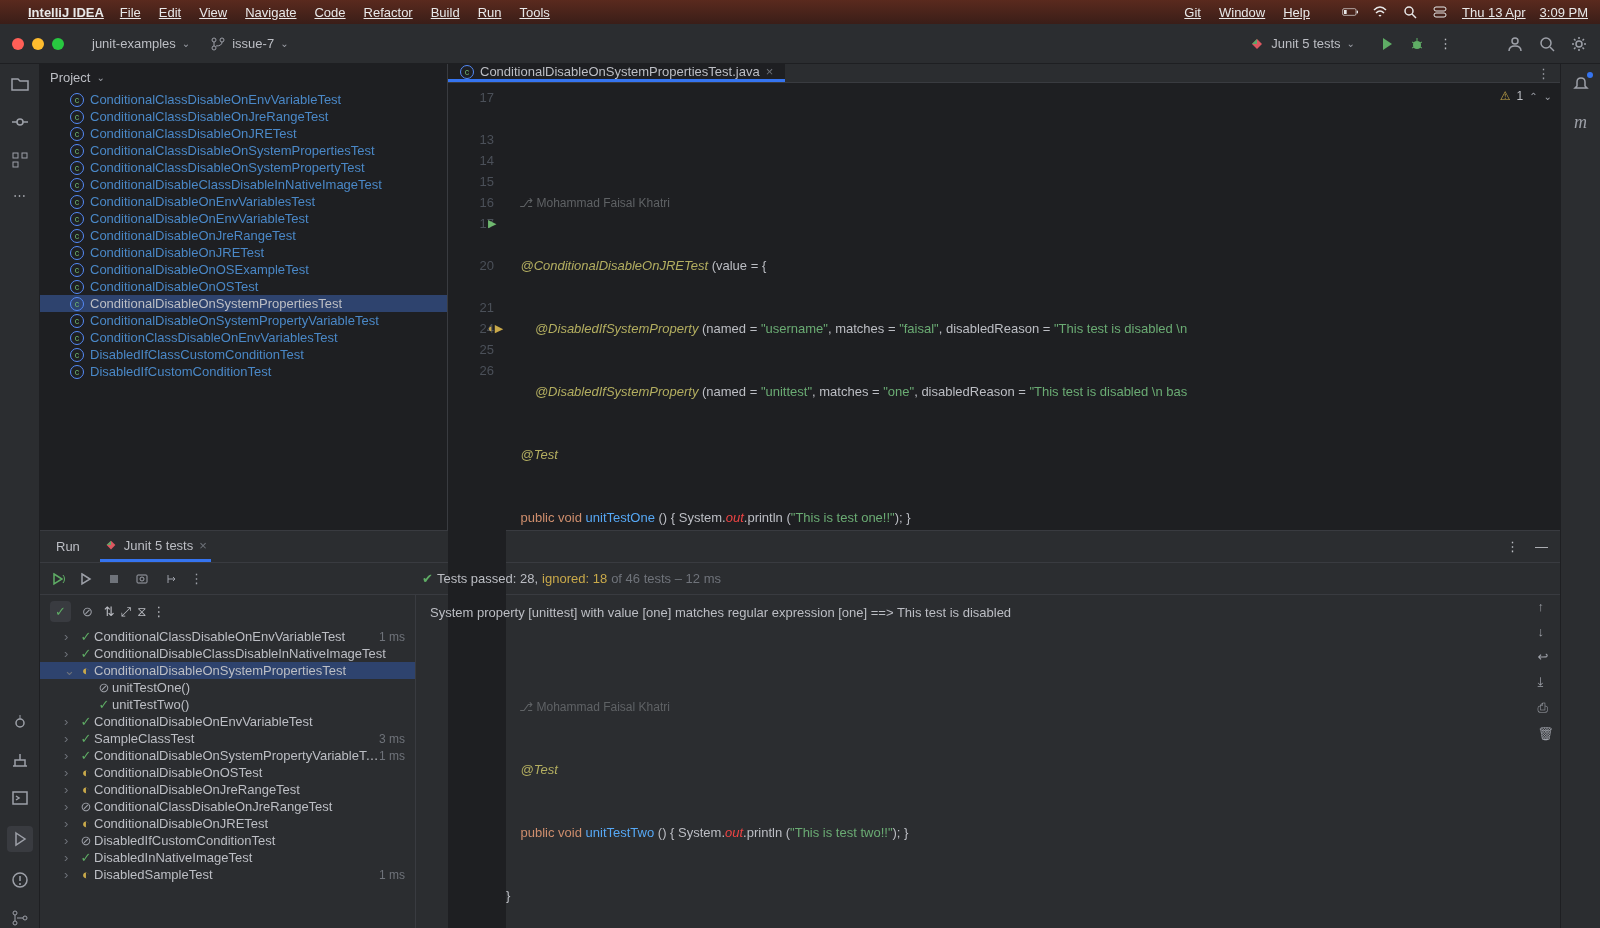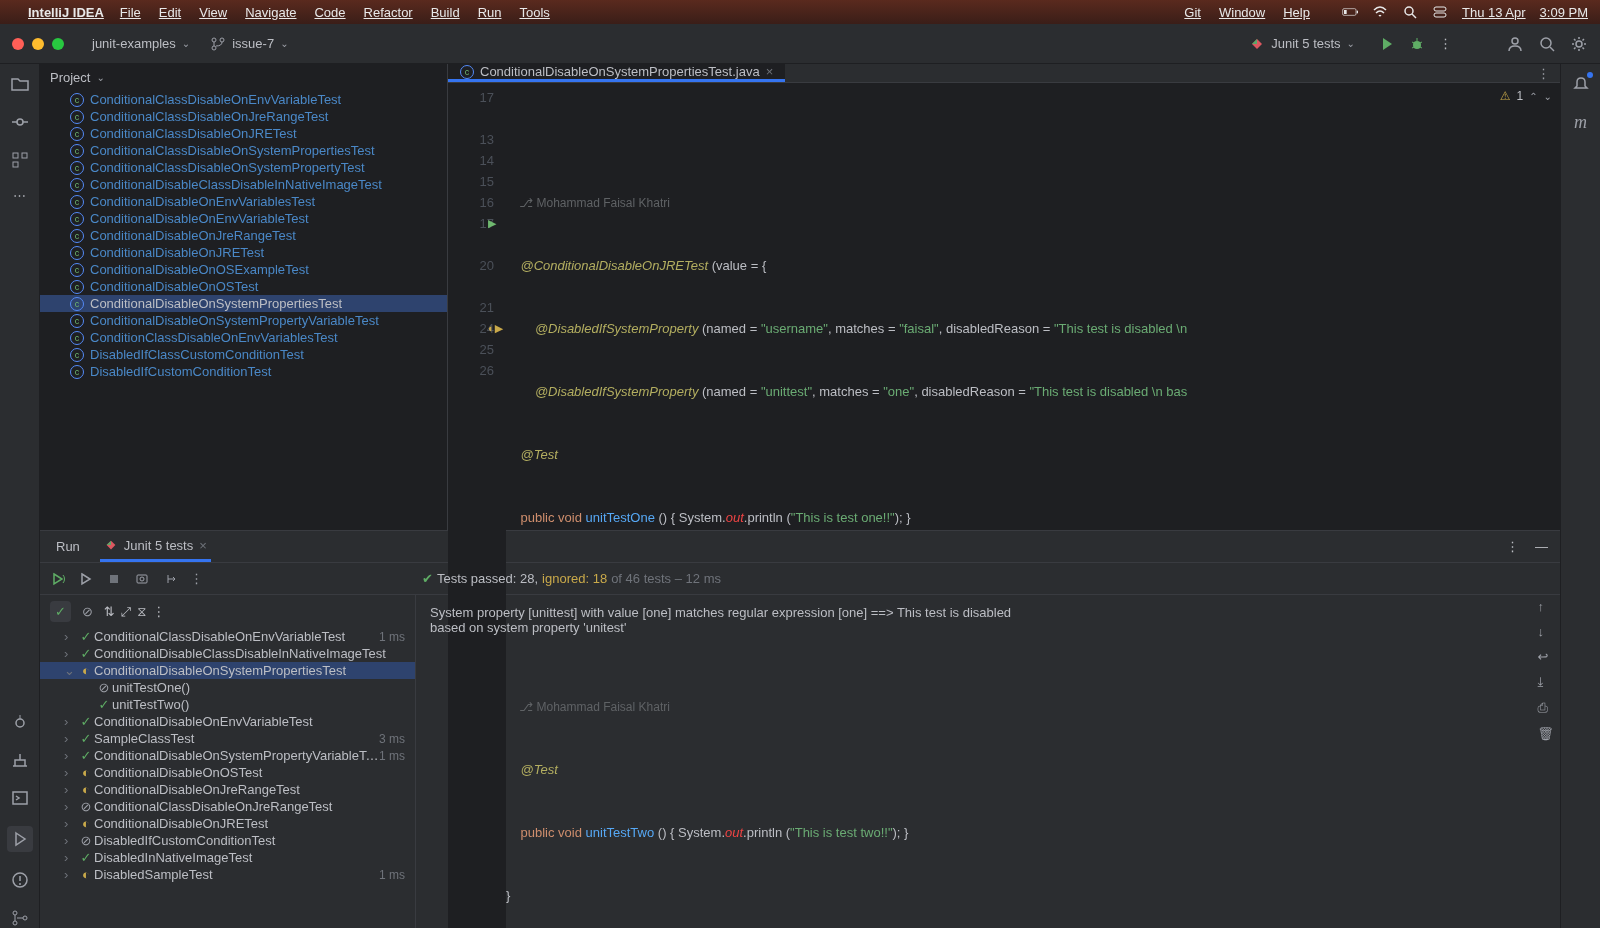--- a/index.html
+++ b/index.html
@@ -537,21 +537,20 @@
             </div>
         </div>
         <div class="console">
           <div style="position:absolute;top:-24px;left:6px;display:flex;align-items:center;gap:4px">
             <span class="pass">✔</span>
             <span>Tests passed: 28,</span>
             <span style="color:#c9a94a"> ignored: 18</span>
             <span style="color:#6f737a"> of 46 tests – 12 ms</span>
           </div>
           <div>System property [unittest] with value [one] matches regular expression [one] ==&gt; This test is disabled</div>
-          <div>based on system property 'unitest'</div>
           <div class="console-actions">
             <span>↑</span>
             <span>↓</span>
             <span>↩</span>
             <span>⤓</span>
             <span>⎙</span>
             <span>🗑</span>
           </div>
         </div>
       </div>

